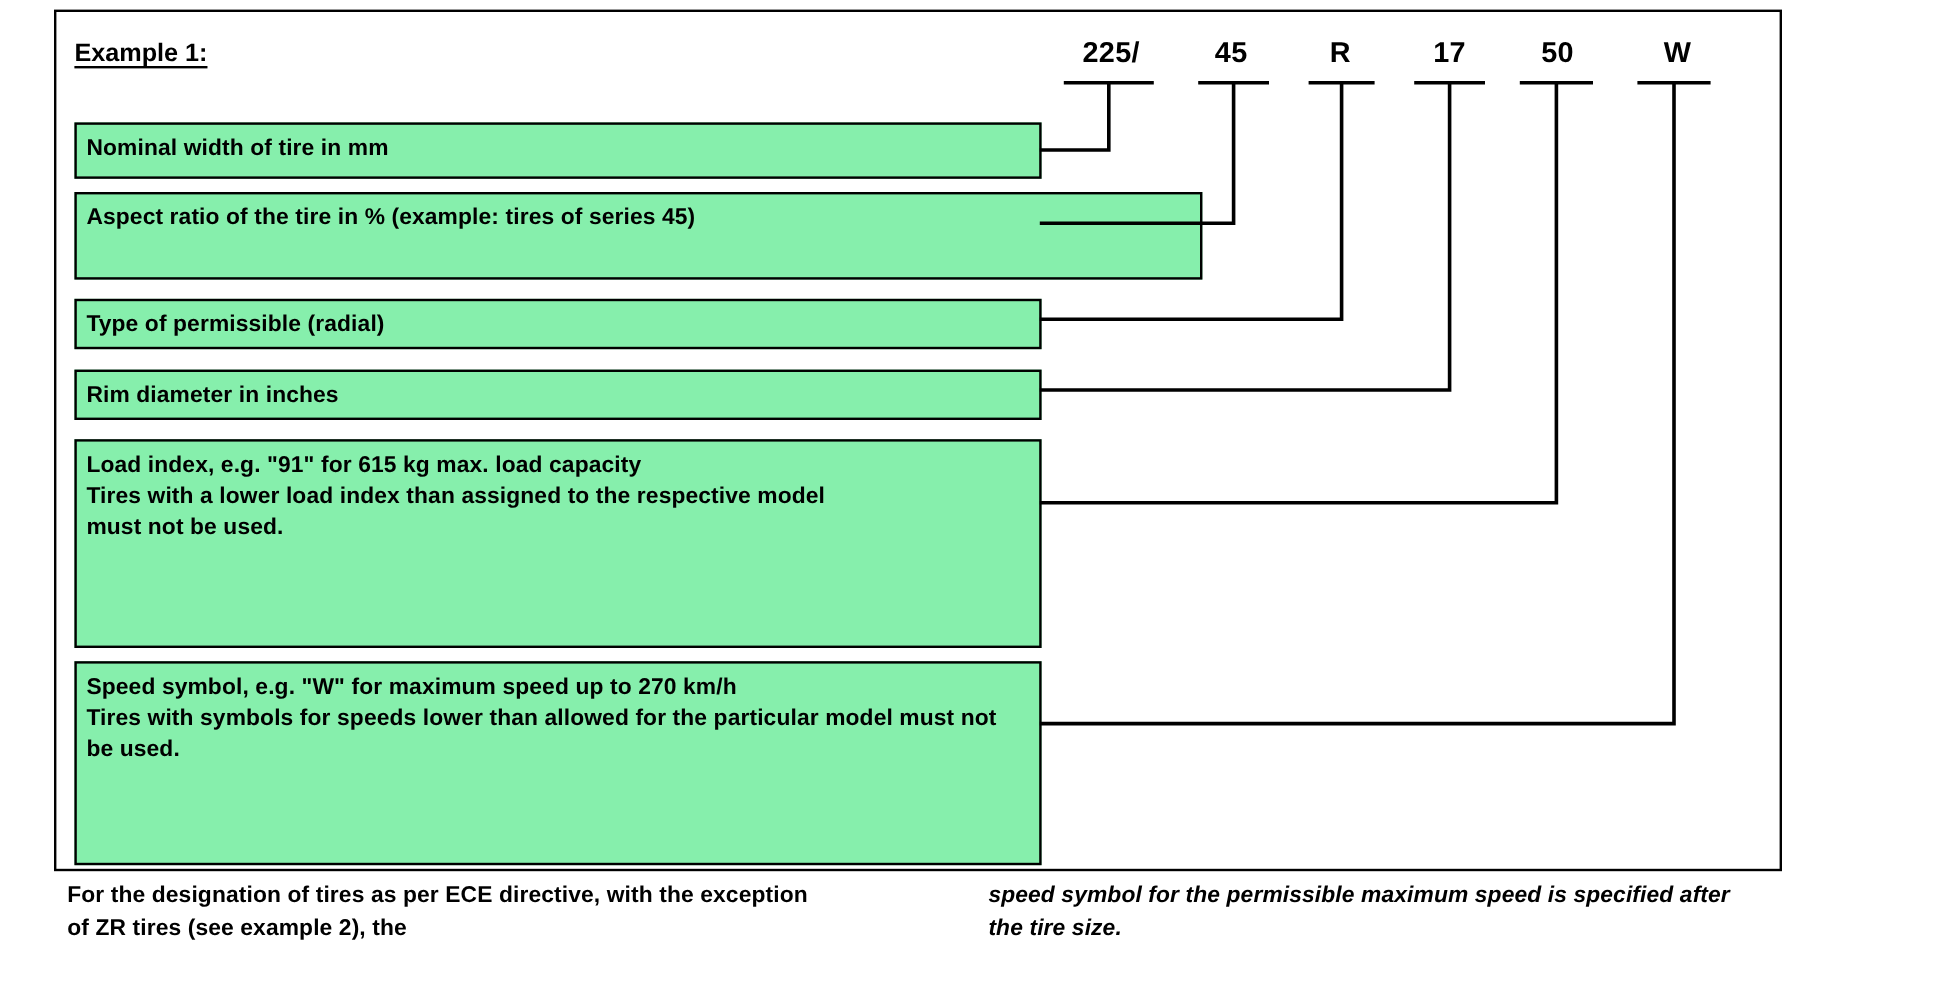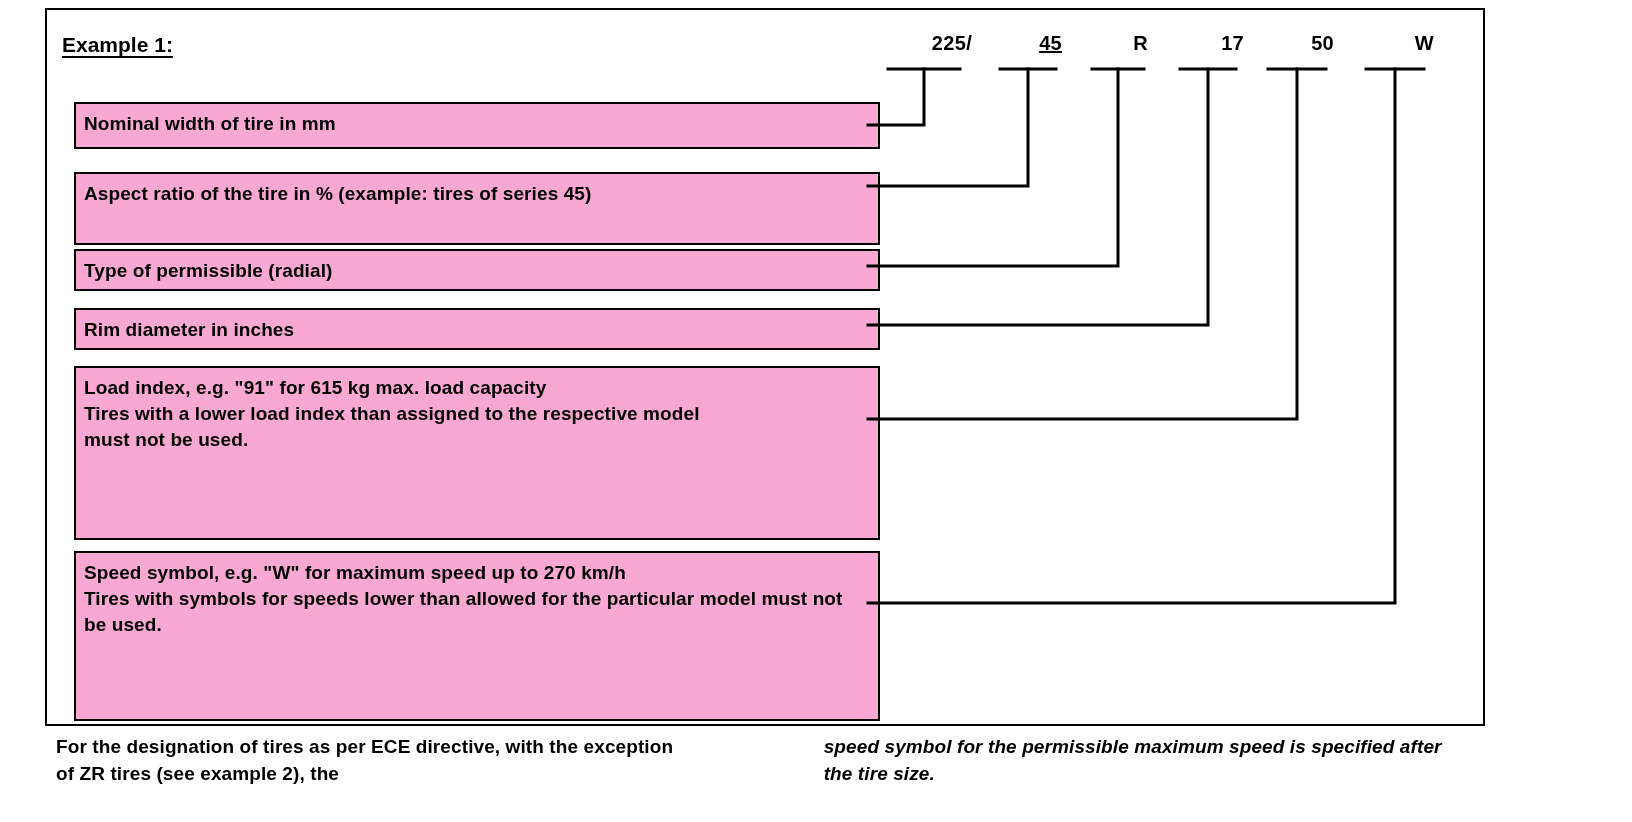--- a/index.html
+++ b/index.html
@@ -27,37 +27,36 @@
     top: 8px;
     width: 1440px;
     height: 718px;
     border: 2px solid #000000;
     box-sizing: border-box;
   }
 
   
   .code-cell {
     position: absolute;
-    text-align: right;
-    font-size: 20px;
+    text-align: center;
+    font-size: 24px;
     font-weight: bold;
     line-height: 1;
     letter-spacing: 0.3px;
     white-space: nowrap;
   }
 
   
   .desc-box {
     position: absolute;
     left: 62px;
     border: 2px solid #000000;
     box-sizing: border-box;
-    background: #f9a8d4;
+    background: #86efac;
     padding: 7px 0 0 8px;
-    margin-left: 12px;
   }
   .desc-text {
     font-size: 19px;
     font-weight: bold;
     line-height: 26px;
     white-space: pre-line;
     letter-spacing: 0.1px;
   }
 
   
@@ -93,31 +92,31 @@
 <body>
 
 <div id="page">
 
   <div id="outer-frame"></div>
 
   <div style="position:absolute;left:62px;top:33px;font-size:21px;font-weight:bold;
               text-decoration:underline;text-underline-offset:4px;">Example 1:</div>
 
   <div class="code-cell" style="left:880px;top:33px;width:92px;">225/</div>
-  <div class="code-cell" style="left:990px;top:33px;width:72px;text-decoration:underline;">45</div>
+  <div class="code-cell" style="left:990px;top:33px;width:72px;">45</div>
   <div class="code-cell" style="left:1086px;top:33px;width:62px;">R</div>
   <div class="code-cell" style="left:1172px;top:33px;width:72px;">17</div>
   <div class="code-cell" style="left:1262px;top:33px;width:72px;">50</div>
   <div class="code-cell" style="left:1362px;top:33px;width:72px;">W</div>
 
   <div class="desc-box" style="top:102px;width:806px;height:47px;">
     <div class="desc-text">Nominal width of tire in mm</div>
   </div>
 
-  <div class="desc-box" style="top:172px;width:806px;height:73px;">
+  <div class="desc-box" style="top:160px;width:940px;height:73px;">
     <div class="desc-text">Aspect ratio of the tire in % (example: tires of series 45)</div>
   </div>
 
   <div class="desc-box" style="top:249px;width:806px;height:42px;">
     <div class="desc-text">Type of permissible (radial)</div>
   </div>
 
   <div class="desc-box" style="top:308px;width:806px;height:42px;">
     <div class="desc-text">Rim diameter in inches</div>
   </div>

